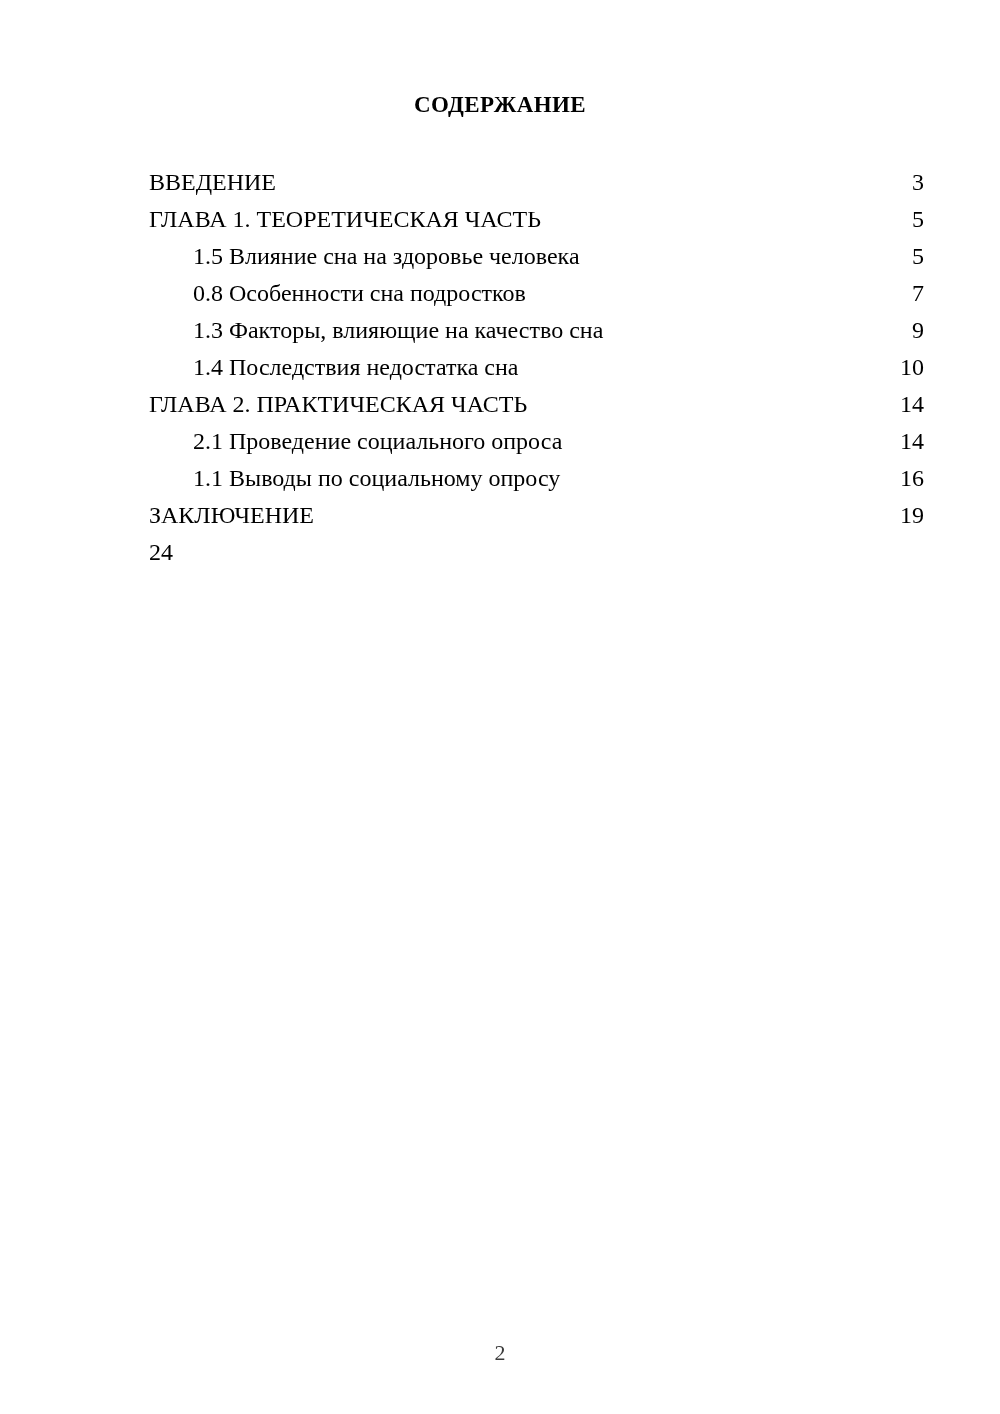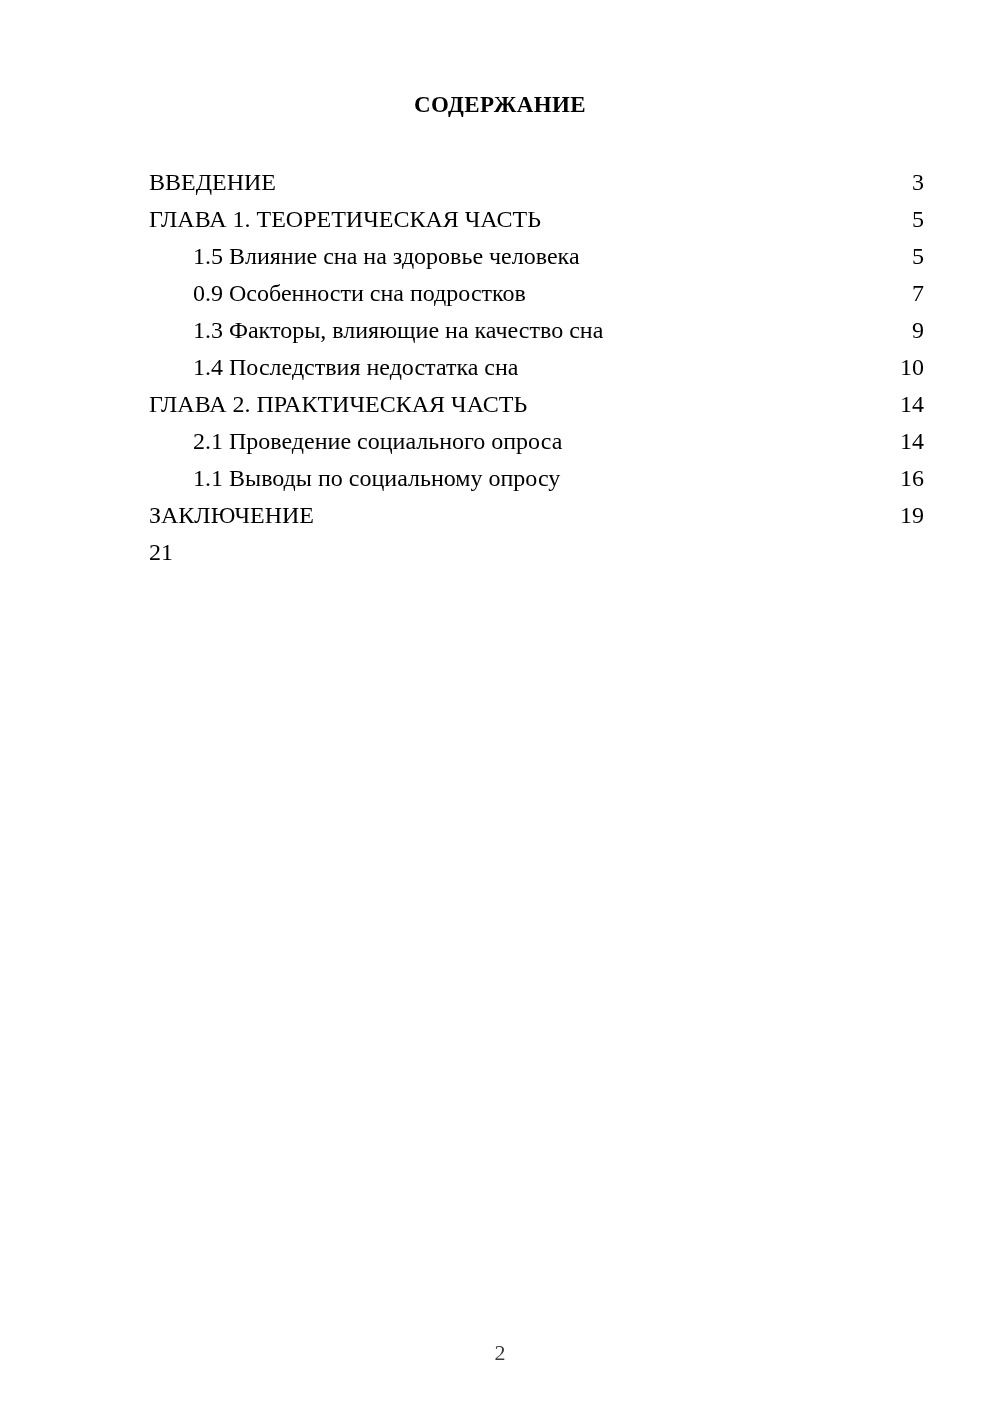--- a/index.html
+++ b/index.html
@@ -75,21 +75,21 @@
     </div>
     <div class="toc-row level-1">
       <span class="label">ГЛАВА 1. ТЕОРЕТИЧЕСКАЯ ЧАСТЬ</span>
       <span class="page-num">5</span>
     </div>
     <div class="toc-row level-2">
       <span class="label">1.5 Влияние сна на здоровье человека</span>
       <span class="page-num">5</span>
     </div>
     <div class="toc-row level-2">
-      <span class="label">0.9 Особенности сна подростков</span>
+      <span class="label">0.8 Особенности сна подростков</span>
       <span class="page-num">7</span>
     </div>
     <div class="toc-row level-2">
       <span class="label">1.3 Факторы, влияющие на качество сна</span>
       <span class="page-num">9</span>
     </div>
     <div class="toc-row level-2">
       <span class="label">1.4 Последствия недостатка сна</span>
       <span class="page-num">10</span>
     </div>
@@ -103,19 +103,19 @@
     </div>
     <div class="toc-row level-2">
       <span class="label">1.1 Выводы по социальному опросу</span>
       <span class="page-num">16</span>
     </div>
     <div class="toc-row level-1">
       <span class="label">ЗАКЛЮЧЕНИЕ</span>
       <span class="page-num">19</span>
     </div>
     <div class="toc-row level-1">
-      <span class="page-num">21</span>
+      <span class="page-num">24</span>
     </div>
   </div>
 
   <div class="page-footer">2</div>
 
 </div>
 
 </body></html>

